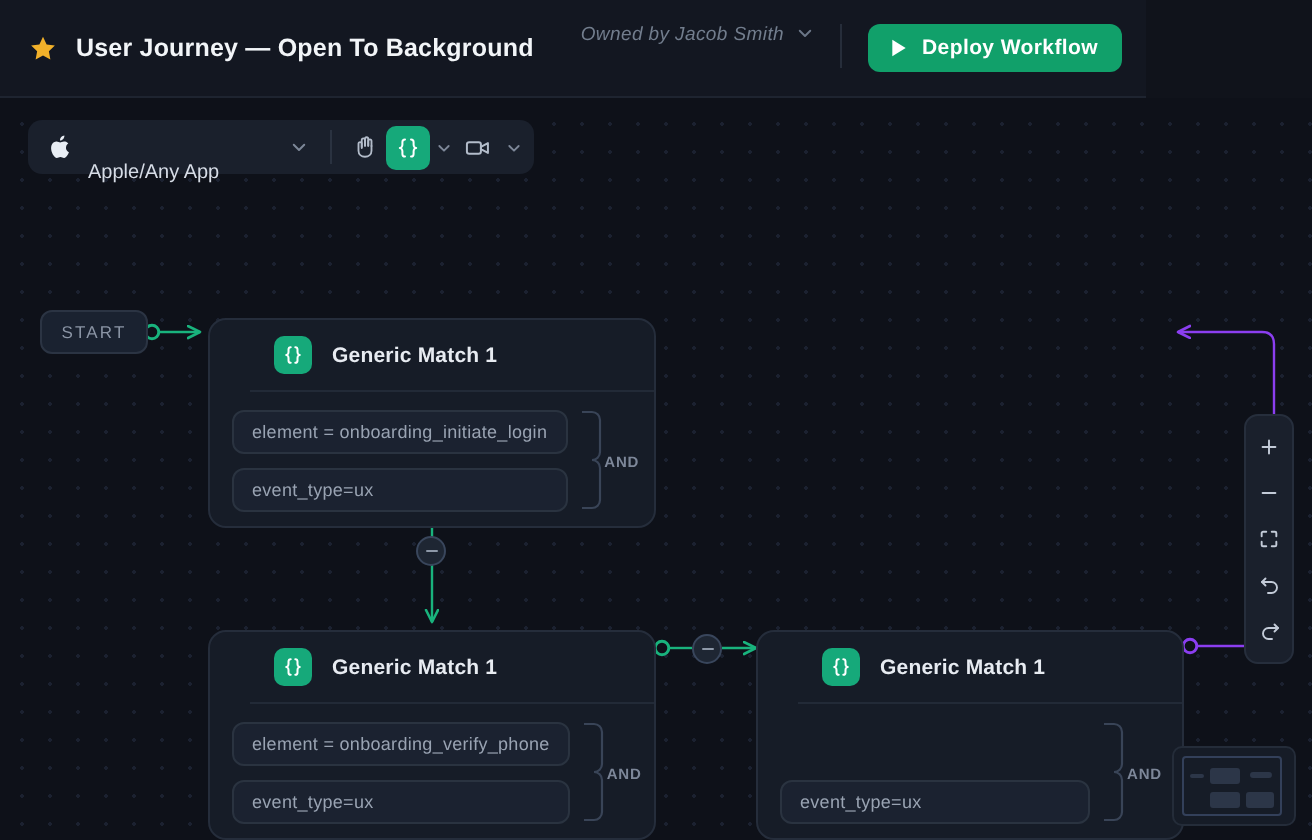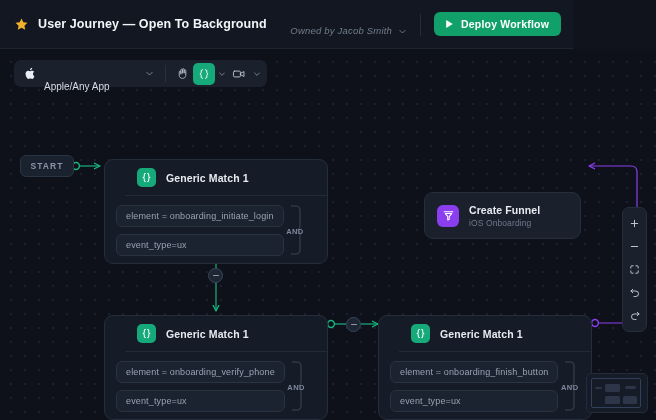--- a/index.html
+++ b/index.html
@@ -22,21 +22,21 @@
     border-bottom:1px solid #1e2430;
     display:flex;align-items:center;
     padding:0 12px 0 14px;
     z-index:40;
   }
   .star-icon{width:15px;height:15px;flex:0 0 auto;margin-right:9px;display:block;}
   .page-title{
     color:#f2f5f8;font-size:12.5px;font-weight:bold;letter-spacing:.1px;
     white-space:nowrap;
   }
-  .header-right{margin-left:auto;display:flex;align-items:flex-end;}
+  .header-right{margin-left:auto;display:flex;align-items:flex-start;}
   .owner{
     color:#727d8d;font-size:9.5px;font-style:italic;letter-spacing:.2px;
     white-space:nowrap;
   }
   .owner-chevron{margin-left:6px;display:block;}
   .hdr-divider{width:1px;height:22px;background:#262d3a;margin:0 13px;}
   .deploy-btn{
     display:flex;align-items:center;gap:7px;
     background:#11a06a;border:none;border-radius:6px;
     height:24px;padding:0 12px 0 11px;
@@ -89,21 +89,21 @@
   .start-node{
     position:absolute;left:20px;top:106px;
     width:54px;height:22px;
     background:#1a2230;
     border:1px solid #2b3443;
     border-radius:6px;
     display:flex;align-items:center;justify-content:center;
     cursor:pointer;
   }
   .start-label{
-    color:#8b95a5;font-size:8.5px;font-weight:bold;letter-spacing:1.1px;
+    color:#8b95a5;font-size:8.5px;font-weight:normal;letter-spacing:1.1px;
   }
 
   
   .node{
     position:absolute;
     background:#161c27;
     border:1px solid #252d3b;
     border-radius:9px;
     overflow:hidden;
   }
@@ -138,21 +138,21 @@
     white-space:nowrap;overflow:hidden;
     cursor:pointer;
   }
   .and-wrap{
     flex:0 0 auto;display:flex;align-items:center;
     margin-left:6px;position:relative;
     width:30px;height:51px;
   }
   .and-brace{position:absolute;left:0;top:0;}
   .and-txt{
-    position:absolute;right:16px;top:50%;transform:translateY(-50%);
+    position:absolute;right:0;top:50%;transform:translateY(-50%);
     color:#7d8799;font-size:7.5px;font-weight:bold;letter-spacing:.4px;
   }
 
   
   .funnel-node{
     position:absolute;left:424px;top:143px;
     width:157px;height:47px;
     background:#1a202c;
     border:1px solid #262e3c;
     border-radius:9px;
@@ -373,44 +373,31 @@
         <div class="node-badge">
           <svg width="11" height="11" viewBox="0 0 24 24" fill="none" stroke="#ffffff" stroke-width="2.2" stroke-linecap="round" stroke-linejoin="round">
             <path d="M9.5 3.5c-2 0-2.4 1-2.4 2.6v2.6c0 1.9-1.3 3.3-2.5 3.3 1.2 0 2.5 1.4 2.5 3.3v2.6c0 1.6.4 2.6 2.4 2.6"></path>
             <path d="M14.5 3.5c2 0 2.4 1 2.4 2.6v2.6c0 1.9 1.3 3.3 2.5 3.3-1.2 0-2.5 1.4-2.5 3.3v2.6c0 1.6-.4 2.6-2.4 2.6"></path>
           </svg>
         </div>
         <span class="node-title">Generic Match 1</span>
       </div>
       <div class="node-body">
         <div class="pill-col">
-          <div class="pill">element = onboarding_finish_button</div>
           <div class="pill">event_type=ux</div>
         </div>
         <div class="and-wrap">
           <svg class="and-brace" width="11" height="51" viewBox="0 0 11 51">
             <path d="M1 1 h5 a4 4 0 0 1 4 4 v16 a4 4 0 0 1 -4 4 a4 4 0 0 1 4 4 v16 a4 4 0 0 1 -4 4 h-5" fill="none" stroke="#394457" stroke-width="1.1"></path>
           </svg>
           <span class="and-txt">AND</span>
         </div>
       </div>
     </div>
 
-    <div class="funnel-node">
-      <div class="node-badge purple">
-        <svg width="13" height="13" viewBox="0 0 24 24" fill="none" stroke="#ffffff" stroke-width="1.9" stroke-linecap="round" stroke-linejoin="round">
-          <path d="M4 5h16"></path>
-          <path d="M6 8.5h12l-4.6 5.2v5.1l-2.8 1.5v-6.6z"></path>
-        </svg>
-      </div>
-      <div>
-        <div class="node-title">Create Funnel</div>
-        <div class="node-sub">iOS Onboarding</div>
-      </div>
-    </div>
 
     <div class="zoom-bar">
       <div class="zoom-btn">
         <svg width="11" height="11" viewBox="0 0 24 24" fill="none" stroke="#c3cbd8" stroke-width="2.1" stroke-linecap="round">
           <path d="M12 5v14M5 12h14"></path>
         </svg>
       </div>
       <div class="zoom-btn">
         <svg width="11" height="11" viewBox="0 0 24 24" fill="none" stroke="#c3cbd8" stroke-width="2.1" stroke-linecap="round">
           <path d="M5 12h14"></path>

